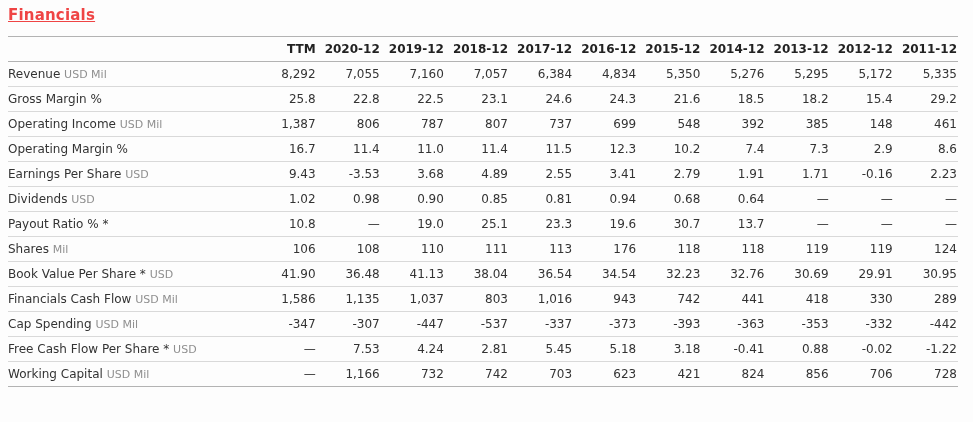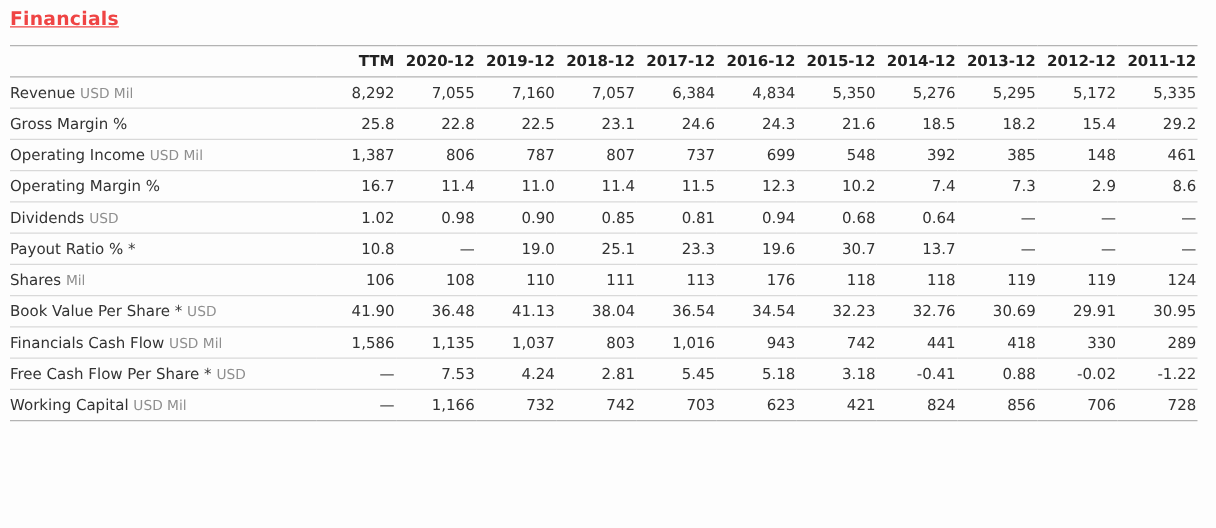--- a/index.html
+++ b/index.html
@@ -153,20 +153,34 @@
           <td class="num">11.4</td>
           <td class="num">11.5</td>
           <td class="num">12.3</td>
           <td class="num">10.2</td>
           <td class="num">7.4</td>
           <td class="num">7.3</td>
           <td class="num">2.9</td>
           <td class="num">8.6</td>
         </tr>
         <tr>
+          <td class="label"><span>Earnings Per Share</span> <span class="unit"> USD</span></td>
+          <td class="num">9.43</td>
+          <td class="num">-3.53</td>
+          <td class="num">3.68</td>
+          <td class="num">4.89</td>
+          <td class="num">2.55</td>
+          <td class="num">3.41</td>
+          <td class="num">2.79</td>
+          <td class="num">1.91</td>
+          <td class="num">1.71</td>
+          <td class="num">-0.16</td>
+          <td class="num">2.23</td>
+        </tr>
+        <tr>
           <td class="label"><span>Dividends</span> <span class="unit"> USD</span></td>
           <td class="num">1.02</td>
           <td class="num">0.98</td>
           <td class="num">0.90</td>
           <td class="num">0.85</td>
           <td class="num">0.81</td>
           <td class="num">0.94</td>
           <td class="num">0.68</td>
           <td class="num">0.64</td>
           <td class="num">—</td>
@@ -223,20 +237,34 @@
           <td class="num">803</td>
           <td class="num">1,016</td>
           <td class="num">943</td>
           <td class="num">742</td>
           <td class="num">441</td>
           <td class="num">418</td>
           <td class="num">330</td>
           <td class="num">289</td>
         </tr>
         <tr>
+          <td class="label"><span>Cap Spending</span> <span class="unit"> USD Mil</span></td>
+          <td class="num">-347</td>
+          <td class="num">-307</td>
+          <td class="num">-447</td>
+          <td class="num">-537</td>
+          <td class="num">-337</td>
+          <td class="num">-373</td>
+          <td class="num">-393</td>
+          <td class="num">-363</td>
+          <td class="num">-353</td>
+          <td class="num">-332</td>
+          <td class="num">-442</td>
+        </tr>
+        <tr>
           <td class="label"><span>Free Cash Flow Per Share *</span> <span class="unit"> USD</span></td>
           <td class="num">—</td>
           <td class="num">7.53</td>
           <td class="num">4.24</td>
           <td class="num">2.81</td>
           <td class="num">5.45</td>
           <td class="num">5.18</td>
           <td class="num">3.18</td>
           <td class="num">-0.41</td>
           <td class="num">0.88</td>

